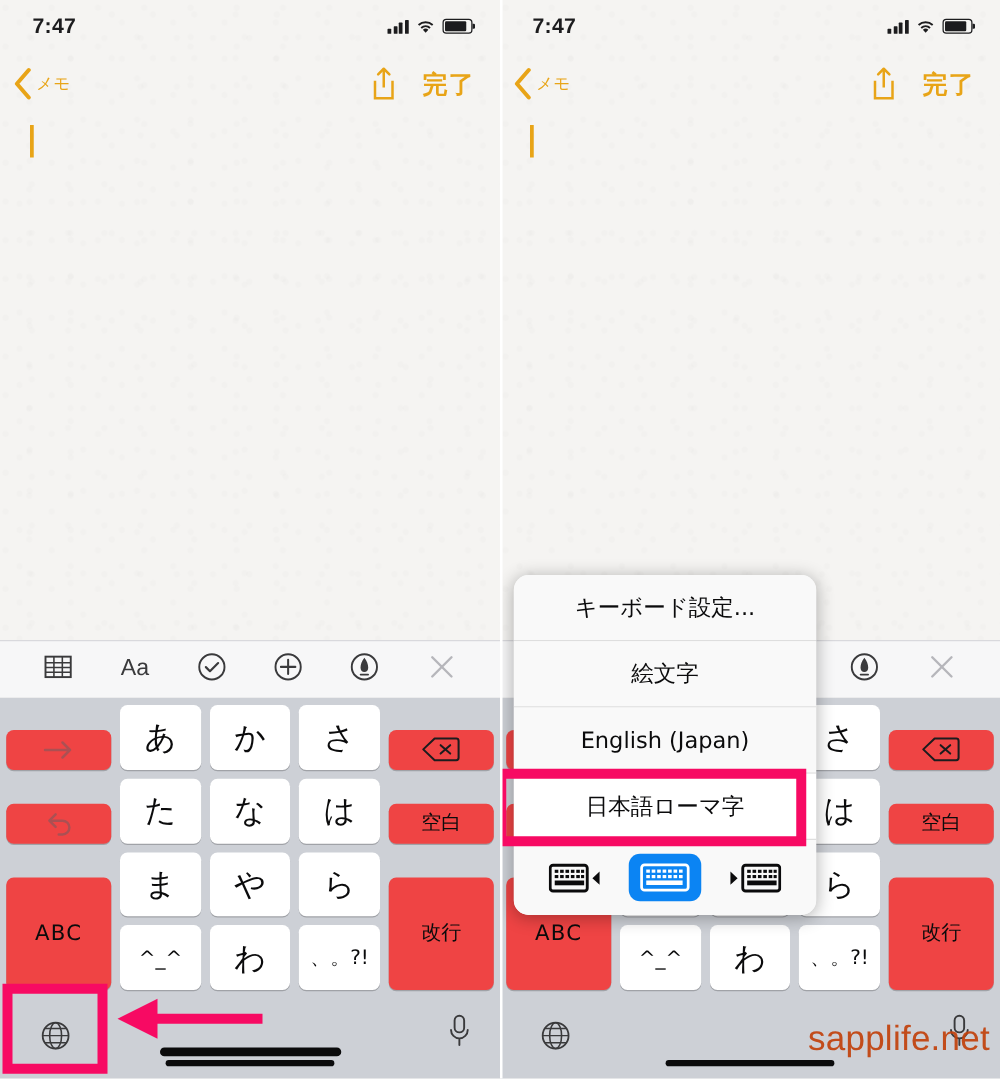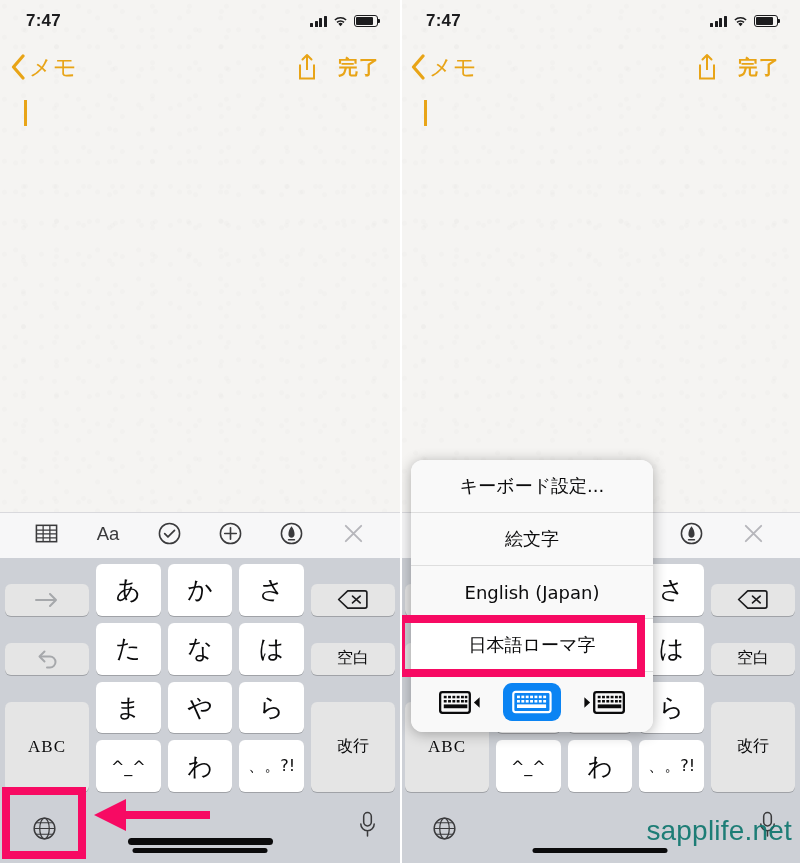--- a/index.html
+++ b/index.html
@@ -64,21 +64,21 @@
   .batt span{display:block;height:100%;width:88%;background:#1c1c1e;border-radius:1px;}
 
   
   .navbar{
     position:absolute;left:0;top:42px;width:400px;height:50px;z-index:5;
     display:flex;align-items:center;justify-content:space-between;
     padding:0 20px 0 10px;box-sizing:border-box;
   }
   .back{display:flex;align-items:center;gap:3px;cursor:pointer;}
   .chev{width:16px;height:26px;display:block;}
-  .back-label{font-size:23px;color:#e8a417;letter-spacing:.5px;}
+  .back-label{font-size:13px;color:#e8a417;letter-spacing:.5px;}
   .nav-right{display:flex;align-items:center;gap:20px;}
   .share-icon{width:22px;height:28px;display:block;}
   .done{font-size:20px;font-weight:bold;color:#e8a417;cursor:pointer;letter-spacing:1px;}
 
   
   .note-body{position:absolute;left:0;top:92px;width:400px;height:420px;z-index:4;}
   .caret{
     position:absolute;left:24px;top:8px;width:2.5px;height:26px;background:#e8a417;
   }
 
@@ -103,24 +103,24 @@
     grid-template-rows:repeat(4,1fr);
     gap:7px;padding:6px 5px;box-sizing:border-box;
   }
   .key{
     background:#ffffff;border-radius:6px;
     display:flex;align-items:center;justify-content:center;
     font-size:25px;color:#0b0b0c;cursor:pointer;
     box-shadow:0 1px 0 rgba(0,0,0,.22);
     font-family:"DejaVu Sans","Liberation Sans",sans-serif;
   }
-  .key.fn{background:#e5e5e5;margin-top:20px;}
+  .key.fn{background:#ef4444;margin-top:20px;}
   .key.fn.small{font-size:17px;letter-spacing:1px;}
   .key.dim svg{opacity:.45;}
-  .key.span2{grid-row:span 2;font-family:Liberation Serif, serif;}
+  .key.span2{grid-row:span 2;}
   .key.kbsmall{font-size:16px;}
 
   
   .kb-bottom{
     position:absolute;left:0;top:240px;width:400px;height:65px;
   }
   .globe-key{
     position:absolute;left:6px;top:3px;width:76px;height:54px;
     display:flex;align-items:center;justify-content:center;cursor:pointer;
     border-radius:5px;
@@ -178,21 +178,21 @@
   }
   .kb-mode{
     width:58px;height:38px;display:flex;align-items:center;justify-content:center;
     border-radius:9px;cursor:pointer;
   }
   .kb-mode.active{background:#0b84f3;}
 
   
   .watermark{
     position:absolute;right:8px;bottom:16px;z-index:55;
-    font-size:28px;color:#0f766e;opacity:.92;letter-spacing:.2px;
+    font-size:28px;color:#c2410c;opacity:.92;letter-spacing:.2px;
     font-family:"Liberation Sans",sans-serif;
   }
 </style>
 </head>
 <body>
 
 <div class="stage">
 
   <div class="panel left">
     <div class="note-bg"></div>

